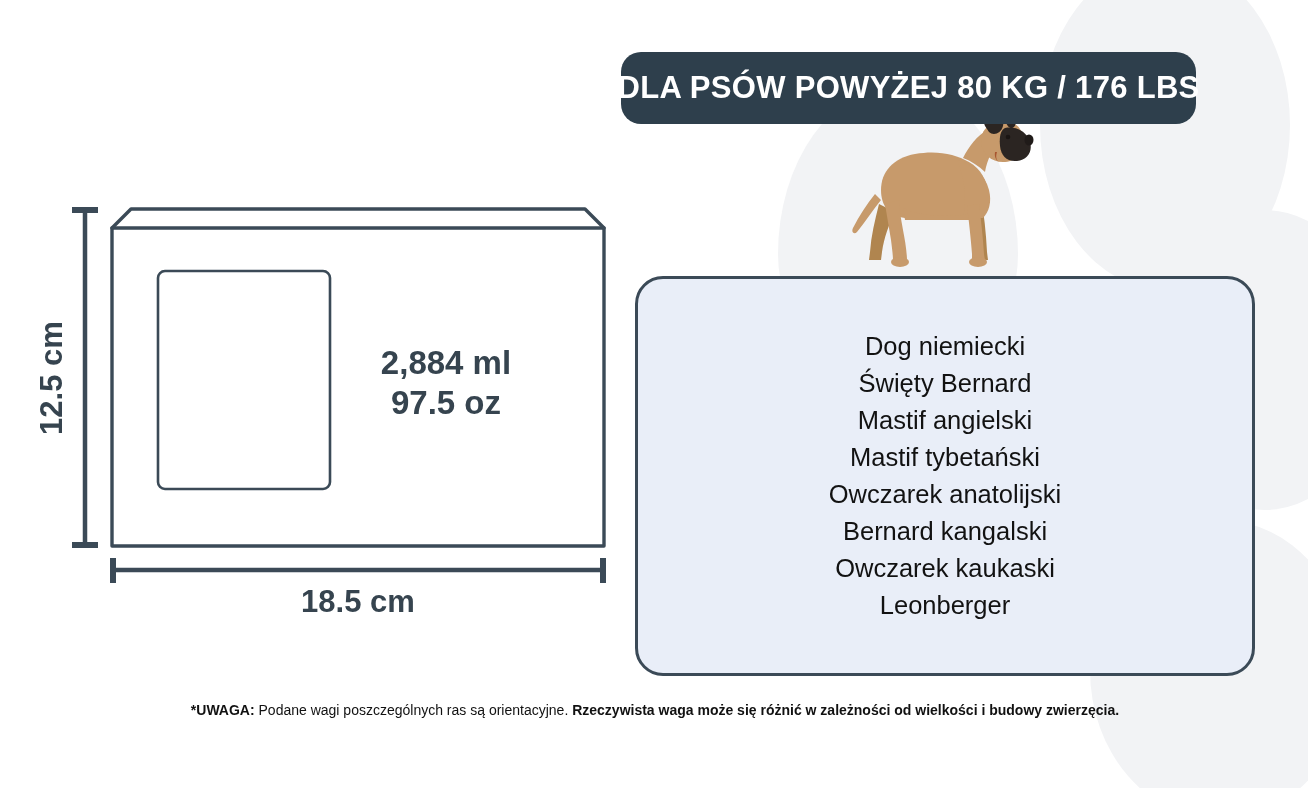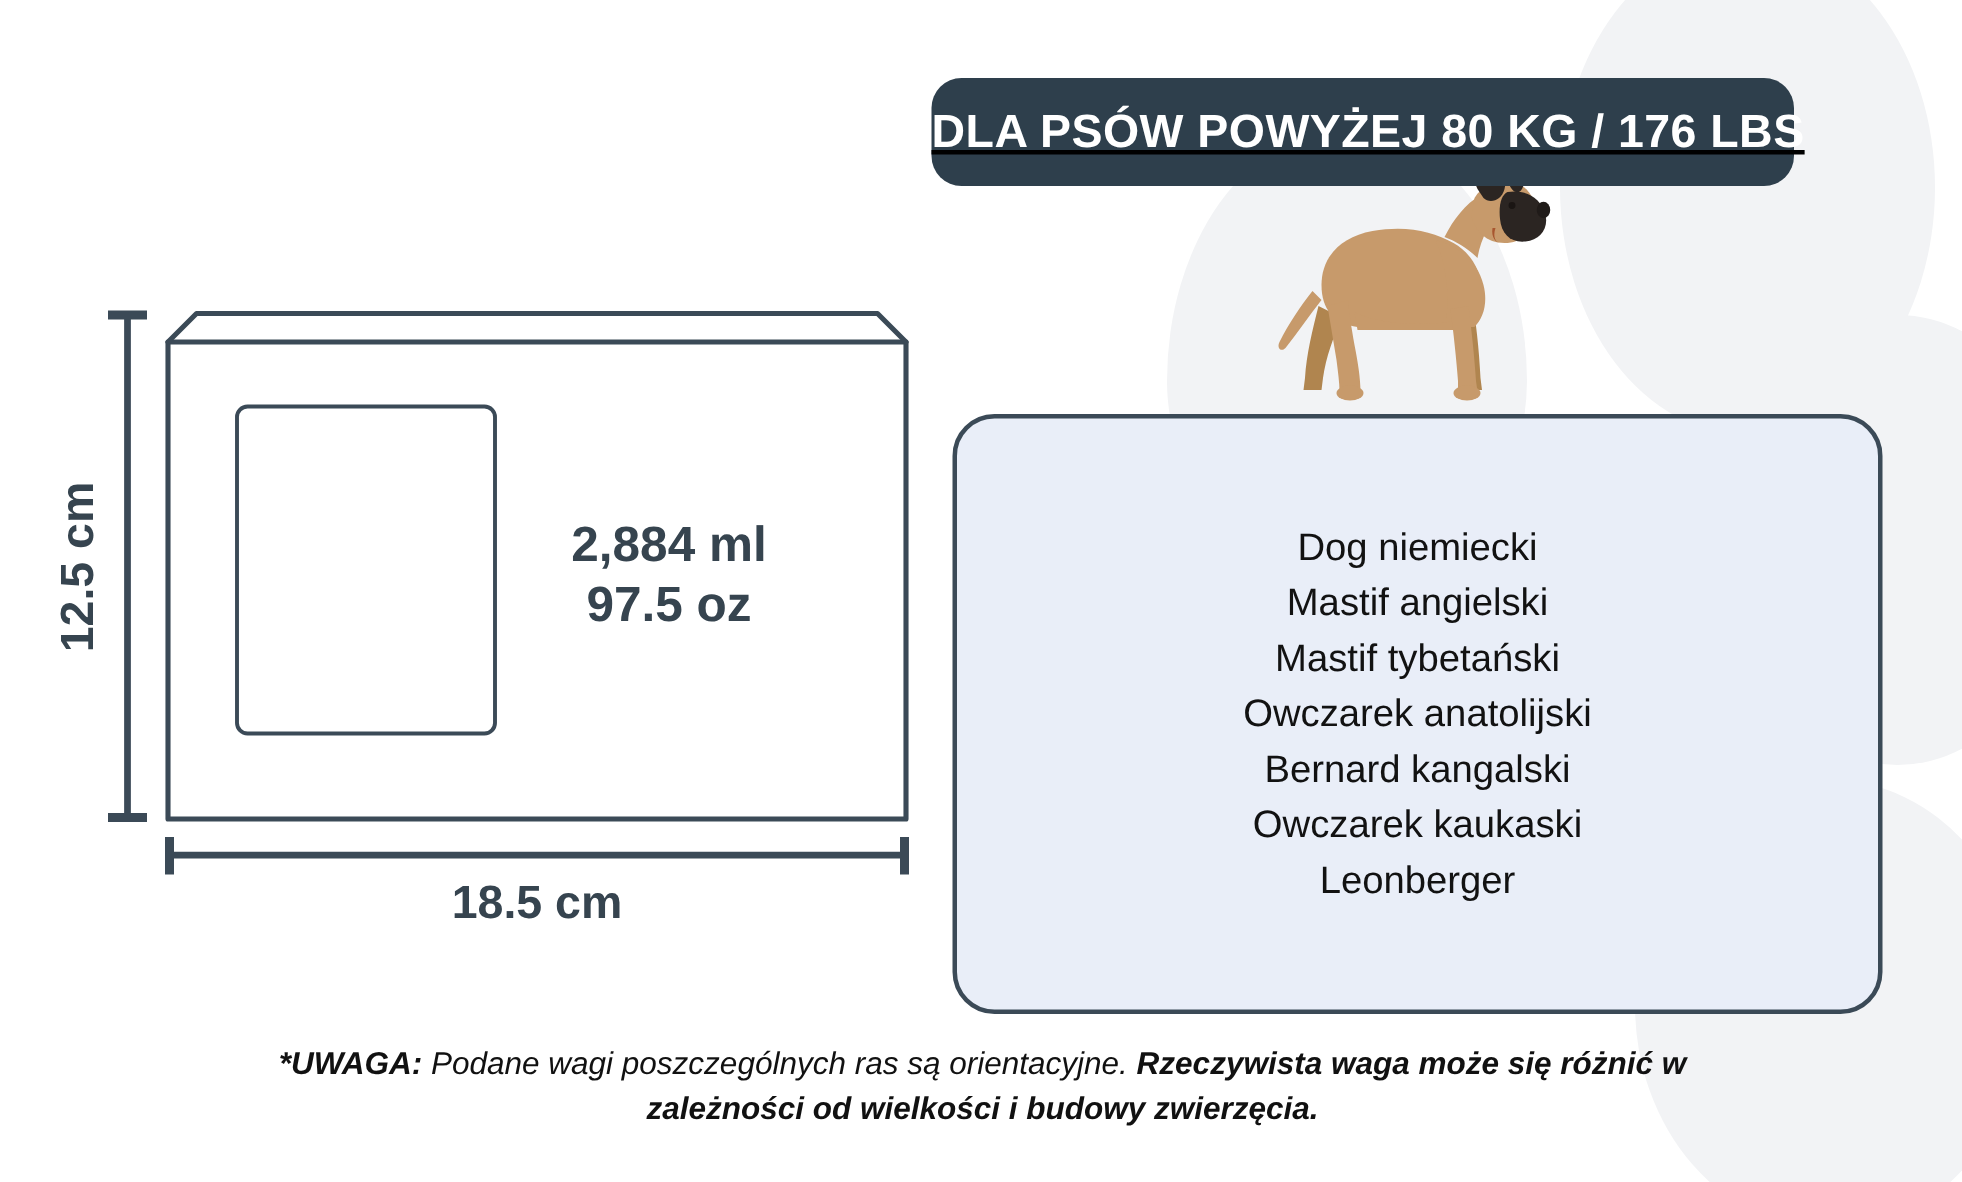--- a/index.html
+++ b/index.html
@@ -19,21 +19,21 @@
   #wm-pad-c{left:1150px;top:210px;width:230px;height:300px;border-radius:50%;}
   #wm-pad-d{left:1090px;top:520px;width:260px;height:300px;border-radius:50%;}
 
   
   #diagram{position:absolute;left:0;top:0;width:640px;height:680px;z-index:2;}
 
   
   #header-pill{
     position:absolute;left:621px;top:52px;width:575px;height:72px;
     background:#2e3f4c;border-radius:20px;z-index:4;
-    display:flex;align-items:center;text-decoration:underline;
+    display:flex;align-items:center;justify-content:center;
   }
   #header-pill-text{
     color:#ffffff;font-size:31px;font-weight:bold;letter-spacing:.3px;
     white-space:nowrap;text-align:center;
   }
 
   #dog-wrap{position:absolute;left:845px;top:112px;width:190px;height:160px;z-index:3;}
 
   #breed-box{
     position:absolute;left:635px;top:276px;width:620px;height:400px;
@@ -43,22 +43,22 @@
     padding:24px 20px;
   }
   .breed-item{
     color:#121212;font-size:25.5px;line-height:37px;
     text-align:center;white-space:nowrap;
   }
 
   
   #footnote{
     position:absolute;left:180px;top:695px;width:950px;
-    text-align:center;font-size:21px;line-height:30px;
-    color:#111111;font-style:italic;z-index:4;
+    text-align:center;font-size:14px;line-height:30px;
+    color:#111111;z-index:4;
   }
   #footnote .b{font-weight:bold;}
 </style>
 </head>
 <body>
 
 <div id="stage">
 
   <div class="wm" id="wm-pad-a"></div>
   <div class="wm" id="wm-pad-b"></div>
@@ -139,20 +139,21 @@
       <ellipse cx="184" cy="28" rx="4.5" ry="5.5" fill="#201b19"></ellipse>
 
       <circle cx="163" cy="25" r="2.3" fill="#1a1513"></circle>
 
       <path d="M152 40 C150 46 152 50 156 50 C152 50 149 46 150 40 Z" fill="#a8562f"></path>
     </g>
   </svg>
 
   <div id="breed-box">
     <div class="breed-item">Dog niemiecki</div>
+    <div class="breed-item">Święty Bernard</div>
     <div class="breed-item">Mastif angielski</div>
     <div class="breed-item">Mastif tybetański</div>
     <div class="breed-item">Owczarek anatolijski</div>
     <div class="breed-item">Bernard kangalski</div>
     <div class="breed-item">Owczarek kaukaski</div>
     <div class="breed-item">Leonberger</div>
   </div>
 
   <div id="footnote"><span class="b">*UWAGA:</span><span> Podane wagi poszczególnych ras są orientacyjne. </span><span class="b">Rzeczywista waga może się różnić w zależności od wielkości i budowy zwierzęcia.</span></div>
 

